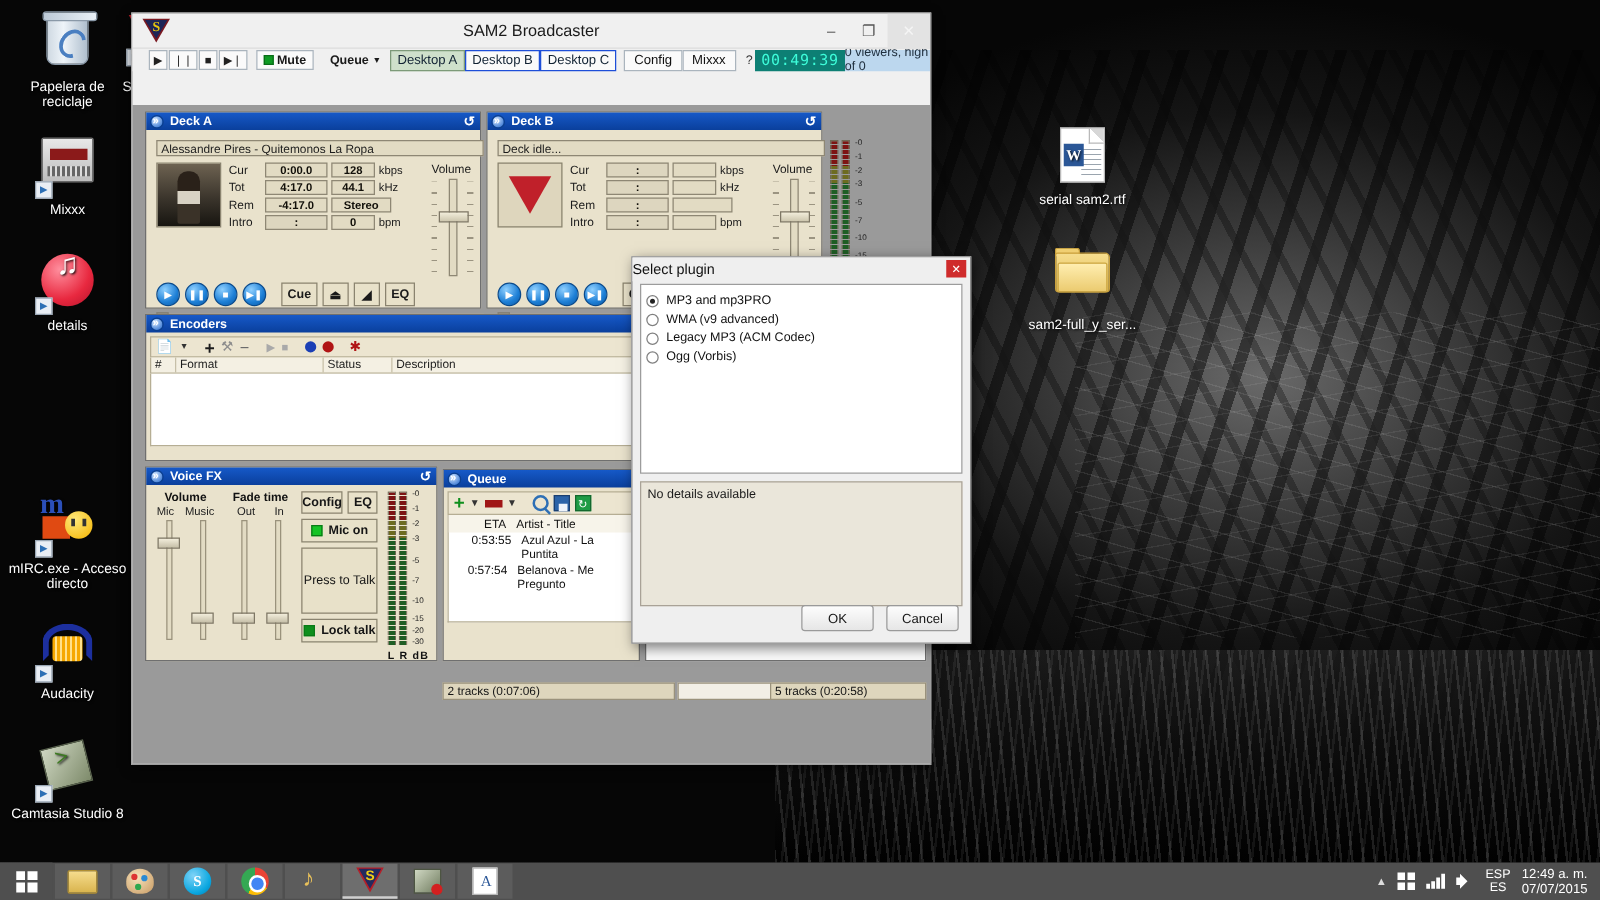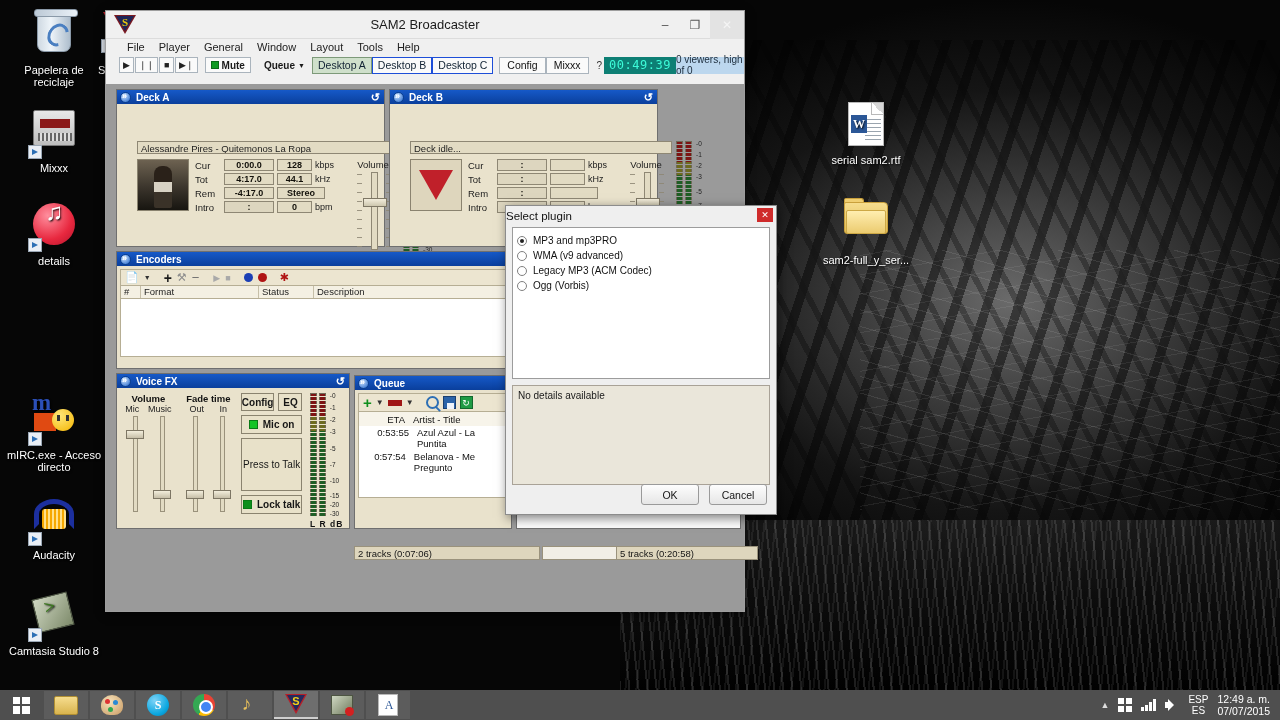--- a/index.html
+++ b/index.html
@@ -191,21 +191,21 @@
 
   
   .panel{ position:absolute; background:#e9e2cc; border:1px solid #6f6f6f; }
   .ptitle{ height:14px; background:linear-gradient(180deg,#1659c8,#0a3f9c);
     display:flex;align-items:center; color:#fff; font-size:10px; font-weight:bold; padding-left:3px; }
   .ptitle .dot{ width:11px;height:11px;border-radius:50%;
     background:radial-gradient(circle at 35% 30%,#cfe5ff,#1c62c9);border:1px solid #0b3f8f;
     margin-right:5px; position:relative;}
   .ptitle .dot:after{content:"\00BB";position:absolute;left:1px;top:-2px;font-size:9px;color:#fff;}
   .ptitle .restore{ margin-left:auto; margin-right:4px; font-size:11px; color:#fff; }
-  .pbody{ padding:20px;margin-top:17px; }
+  .pbody{ padding:8px; }
 
   .track-field{ background:#e2dbc3; border:1px solid #8e8774; height:13px; font-size:9.5px;
     color:#1d1d1d; padding:1px 3px; overflow:hidden; white-space:nowrap; }
 
   .deck-row{ display:flex; gap:6px; margin-top:5px; }
   .art{ width:52px;height:52px;border:1px solid #8a836f; background:#2f2a23; overflow:hidden; position:relative;}
   .art.figure{ background:linear-gradient(180deg,#6d6251 0%, #3b352c 55%, #171510 100%); }
   .art.figure:after{content:"";position:absolute;left:16px;top:6px;width:18px;height:42px;
     background:linear-gradient(180deg,#2a2119 0 38%, #d8d2c4 38% 62%, #3a3228 62%);border-radius:8px 8px 2px 2px;}
   .art.samlogo{ background:#ded6bd; display:flex;align-items:center;justify-content:center;}
@@ -477,29 +477,20 @@
         </div>
       <div class="wbtn">
           <span>❐</span>
         </div>
       <div class="wbtn close">
           <span>✕</span>
         </div>
     </div>
   </div>
 
-  <div class="menubar">
-    <div class="mi">File</div>
-    <div class="mi">Player</div>
-    <div class="mi">General</div>
-    <div class="mi">Window</div>
-    <div class="mi">Layout</div>
-    <div class="mi">Tools</div>
-    <div class="mi">Help</div>
-  </div>
 
   <div class="toolbar">
     <div class="tb-btn">▶</div>
     <div class="tb-btn">❘❘</div>
     <div class="tb-btn">■</div>
     <div class="tb-btn">▶❘</div>
     <div class="tb-sep"></div>
     <div class="tb-big">
       <span class="tb-green-sq"></span>
       <span>Mute</span>
@@ -836,21 +827,21 @@
             <span>Belanova - Me Pregunto</span>
           </div>
         </div>
       </div>
     </div>
 
     <div class="panel" style="left:410px;top:167px;width:225px;height:278px;background:#fbfbfb;"></div>
 
     <div class="statusbar" style="position:absolute;left:248px;top:462px;width:186px;">2 tracks (0:07:06)</div>
     <div style="position:absolute;left:436px;top:462px;width:90px;height:14px;background:#f2efe6;border:1px solid #9a927c;"></div>
-    <div class="statusbar" style="position:absolute;left:510px;top:462px;width:142px;">5 tracks (0:20:58)</div>
+    <div class="statusbar" style="position:absolute;left:510px;top:462px;width:125px;">5 tracks (0:20:58)</div>
   </div>
 </div>
 
 <div id="dlg">
   <div class="dtitle">
     <span>Select plugin</span>
     <span class="dclose">✕</span>
   </div>
   <div class="dlist">
     <div class="opt">

